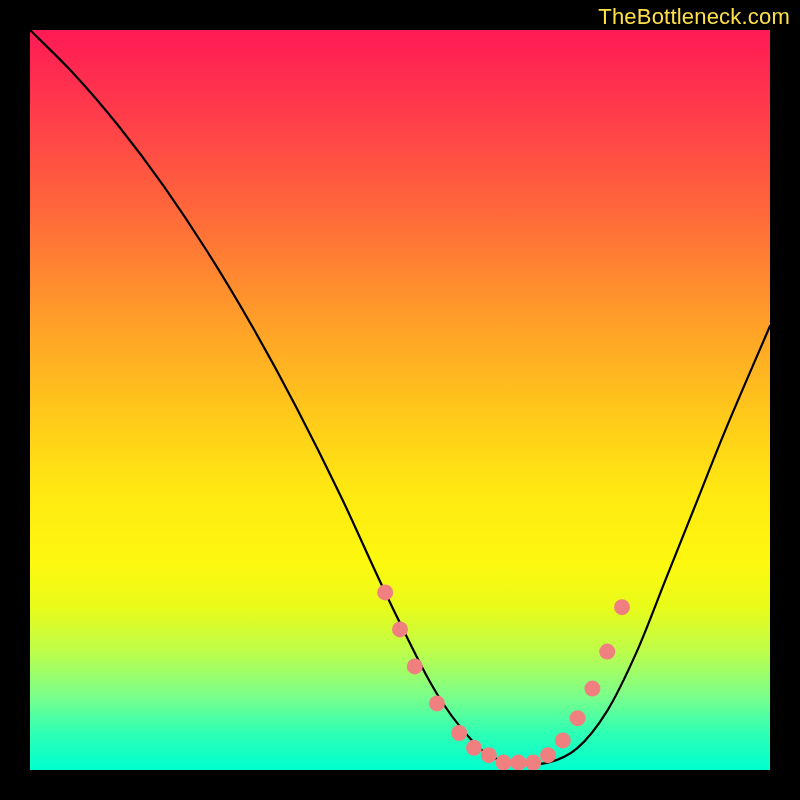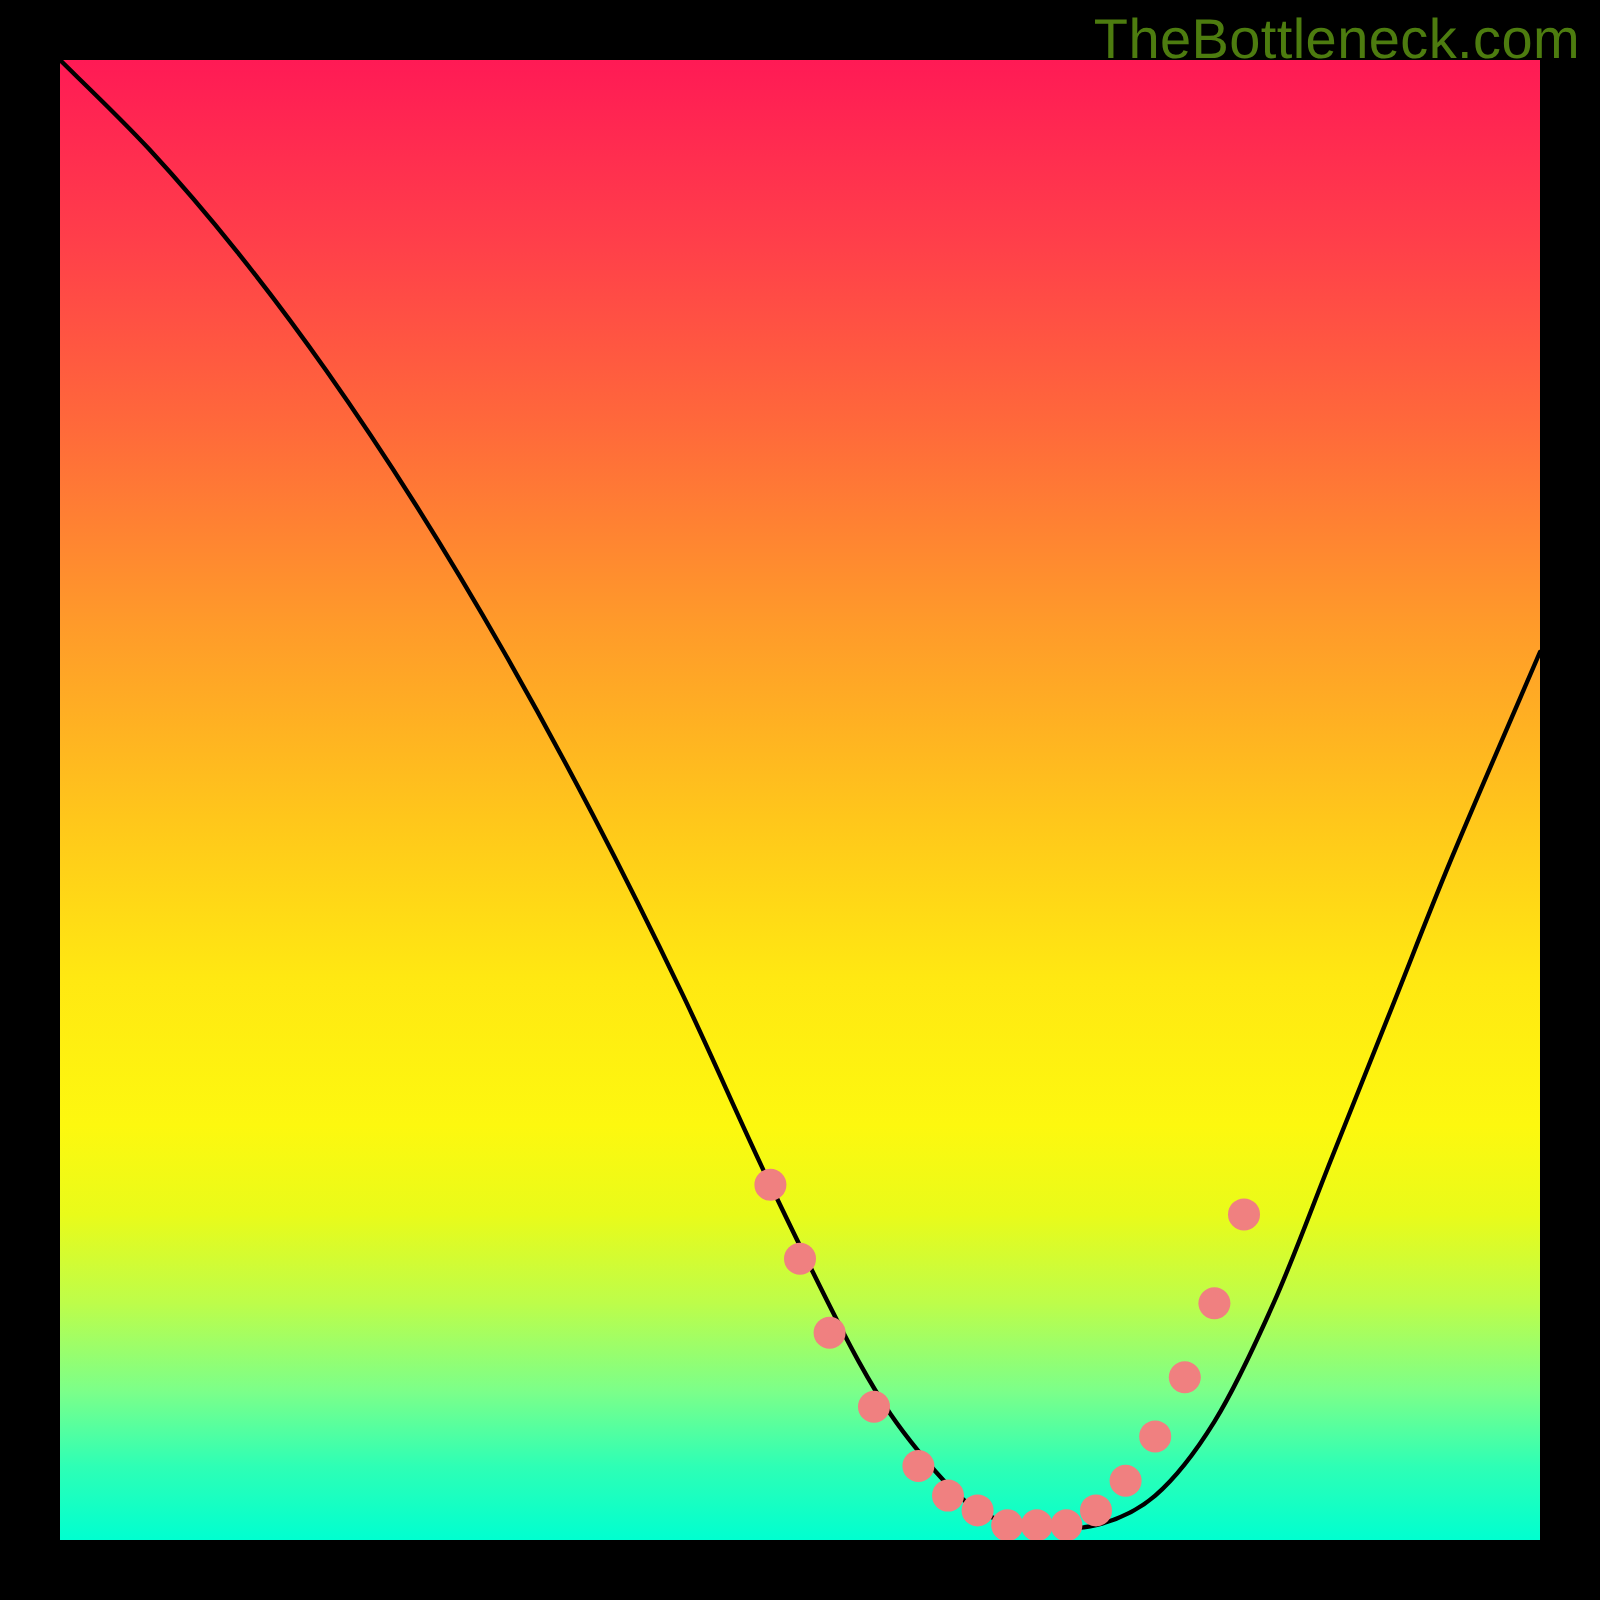--- a/index.html
+++ b/index.html
@@ -29,22 +29,22 @@
       #bdfd4a 84%,
       #7bff8a 90%,
       #2effb5 95%,
       #00ffd0 100%
     );
   }
   .watermark {
     position: absolute;
     top: 4px;
     right: 10px;
-    color: #4d7c0f;
-    font-size: 28px;
+    color: #fde047;
+    font-size: 22px;
     font-weight: 500;
     letter-spacing: 0.2px;
     font-family: Arial, sans-serif;
     z-index: 10;
   }
   svg.curve {
     position: absolute;
     left: 0;
     top: 0;
     width: 740px;

